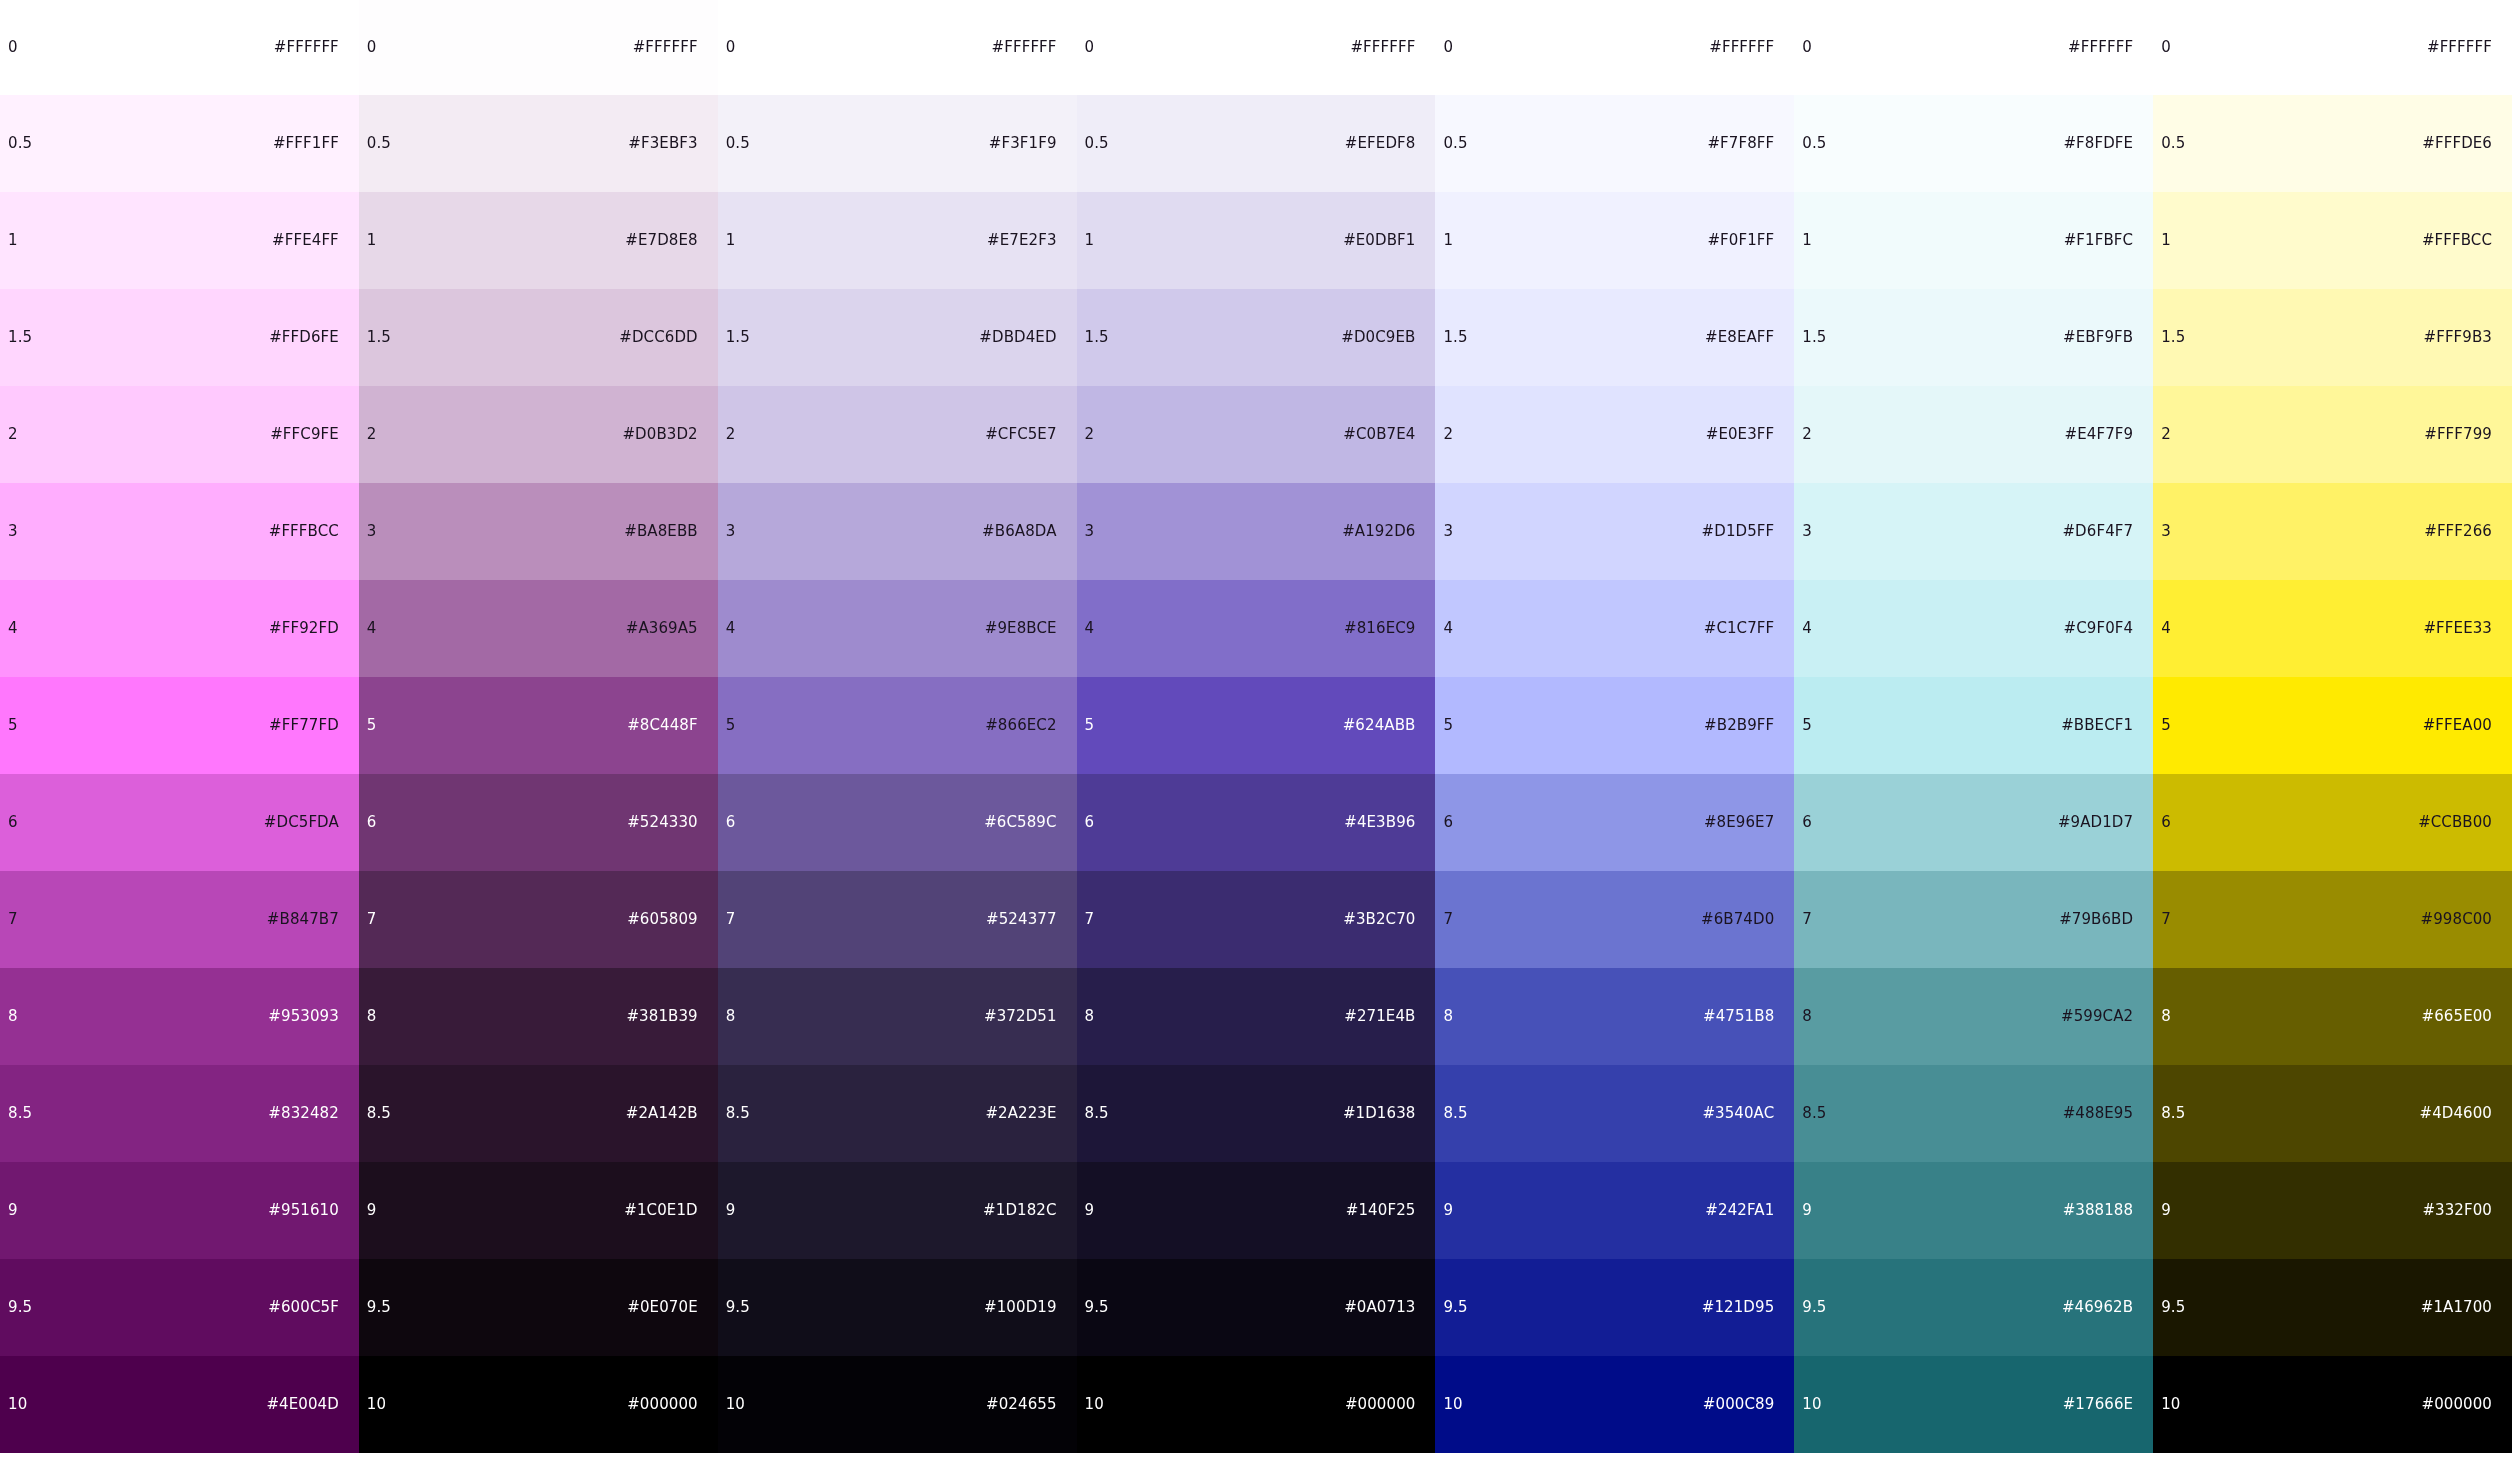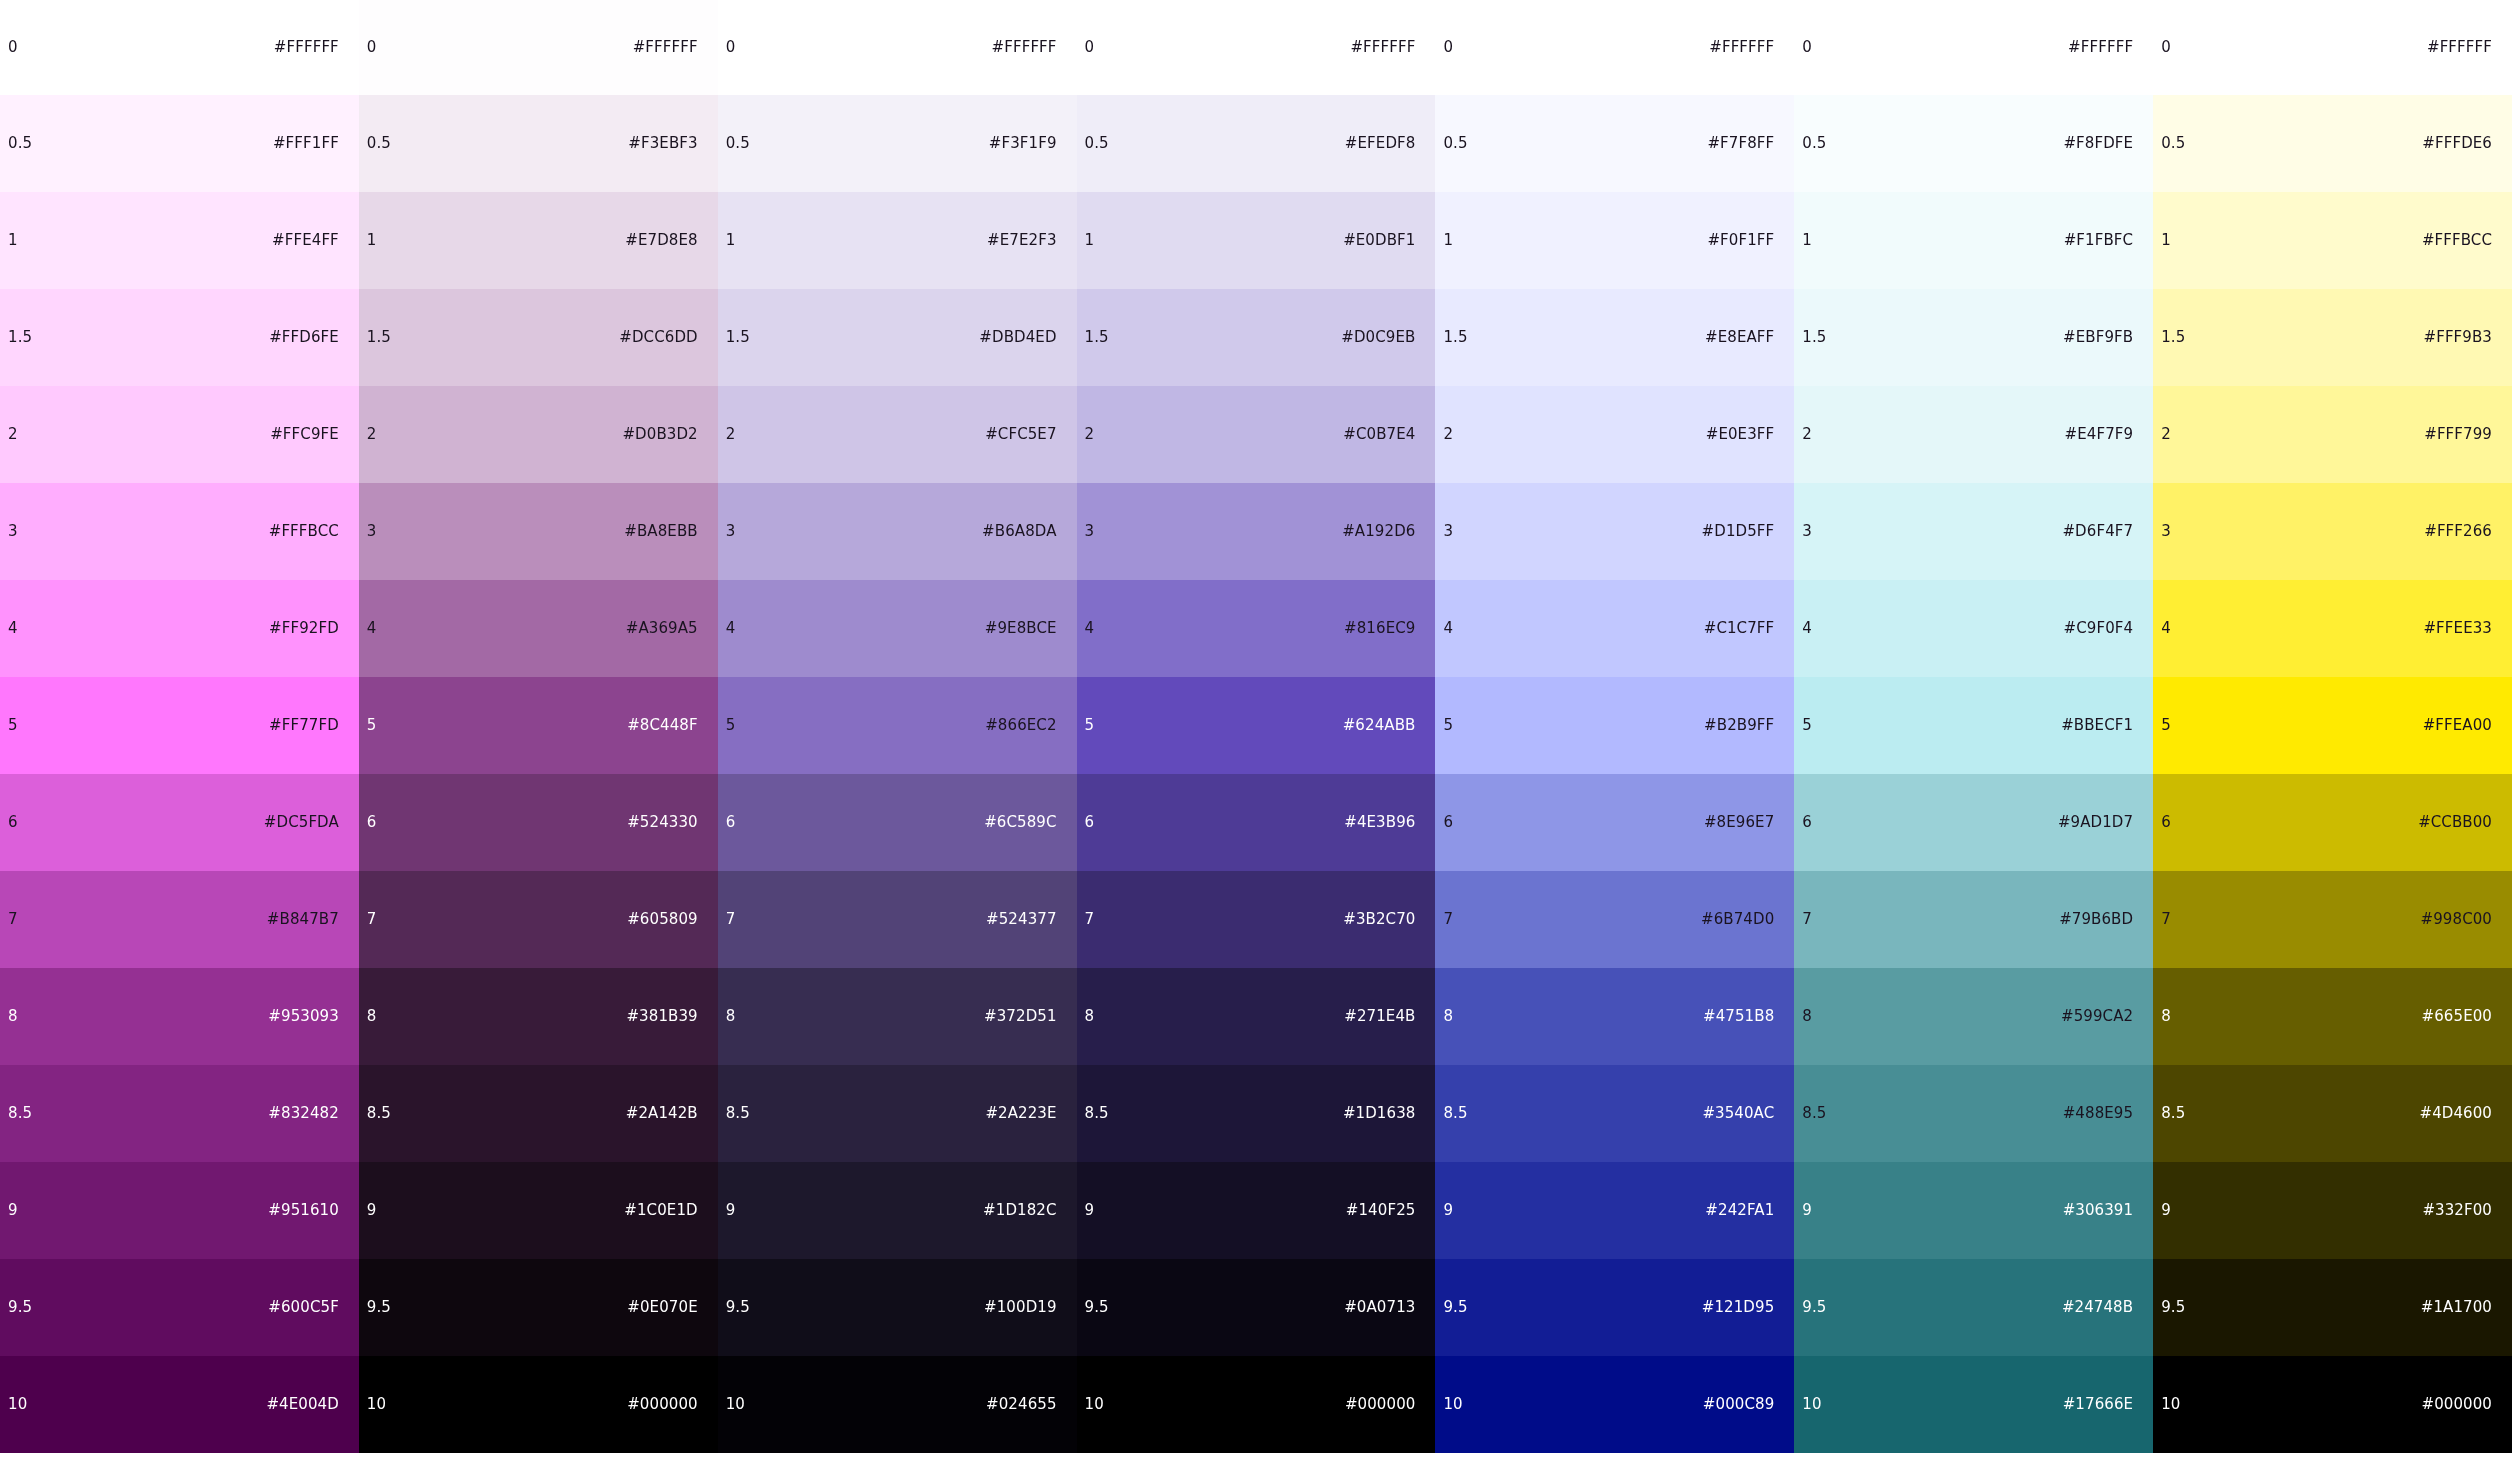--- a/index.html
+++ b/index.html
@@ -430,25 +430,25 @@
       <div class="swatch-row tone-dark" style="background-color: rgb(89, 156, 162);">
         <span class="stop-label">8</span>
         <span class="hex-label">#599CA2</span>
       </div>
       <div class="swatch-row tone-dark" style="background-color: rgb(72, 142, 149);">
         <span class="stop-label">8.5</span>
         <span class="hex-label">#488E95</span>
       </div>
       <div class="swatch-row tone-light" style="background-color: rgb(56, 129, 136);">
         <span class="stop-label">9</span>
-        <span class="hex-label">#306391</span>
+        <span class="hex-label">#388188</span>
       </div>
       <div class="swatch-row tone-light" style="background-color: rgb(39, 115, 123);">
         <span class="stop-label">9.5</span>
-        <span class="hex-label">#24748B</span>
+        <span class="hex-label">#46962B</span>
       </div>
       <div class="swatch-row tone-light" style="background-color: rgb(23, 102, 110);">
         <span class="stop-label">10</span>
         <span class="hex-label">#17666E</span>
       </div>
     </div>
     <div class="ramp-column">
       <div class="swatch-row tone-dark" style="background-color: rgb(255, 255, 255);">
         <span class="stop-label">0</span>
         <span class="hex-label">#FFFFFF</span>

